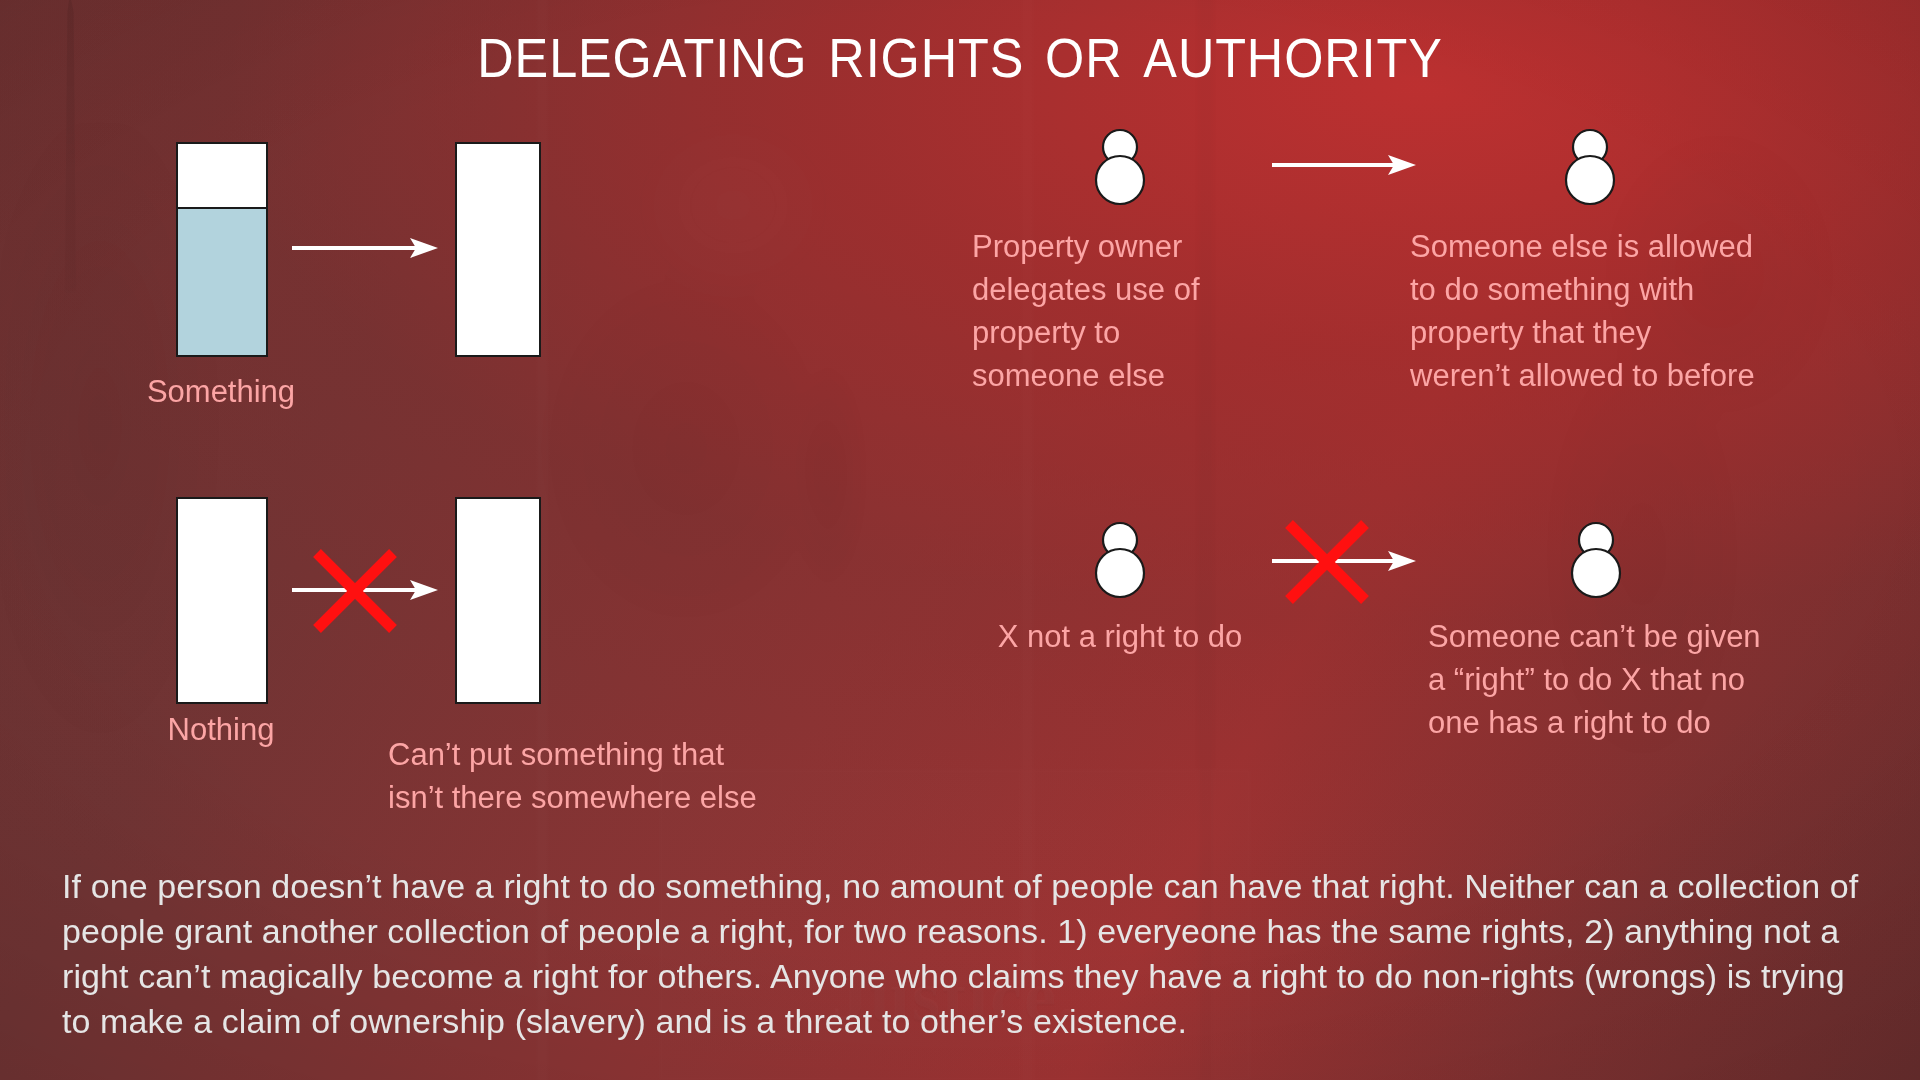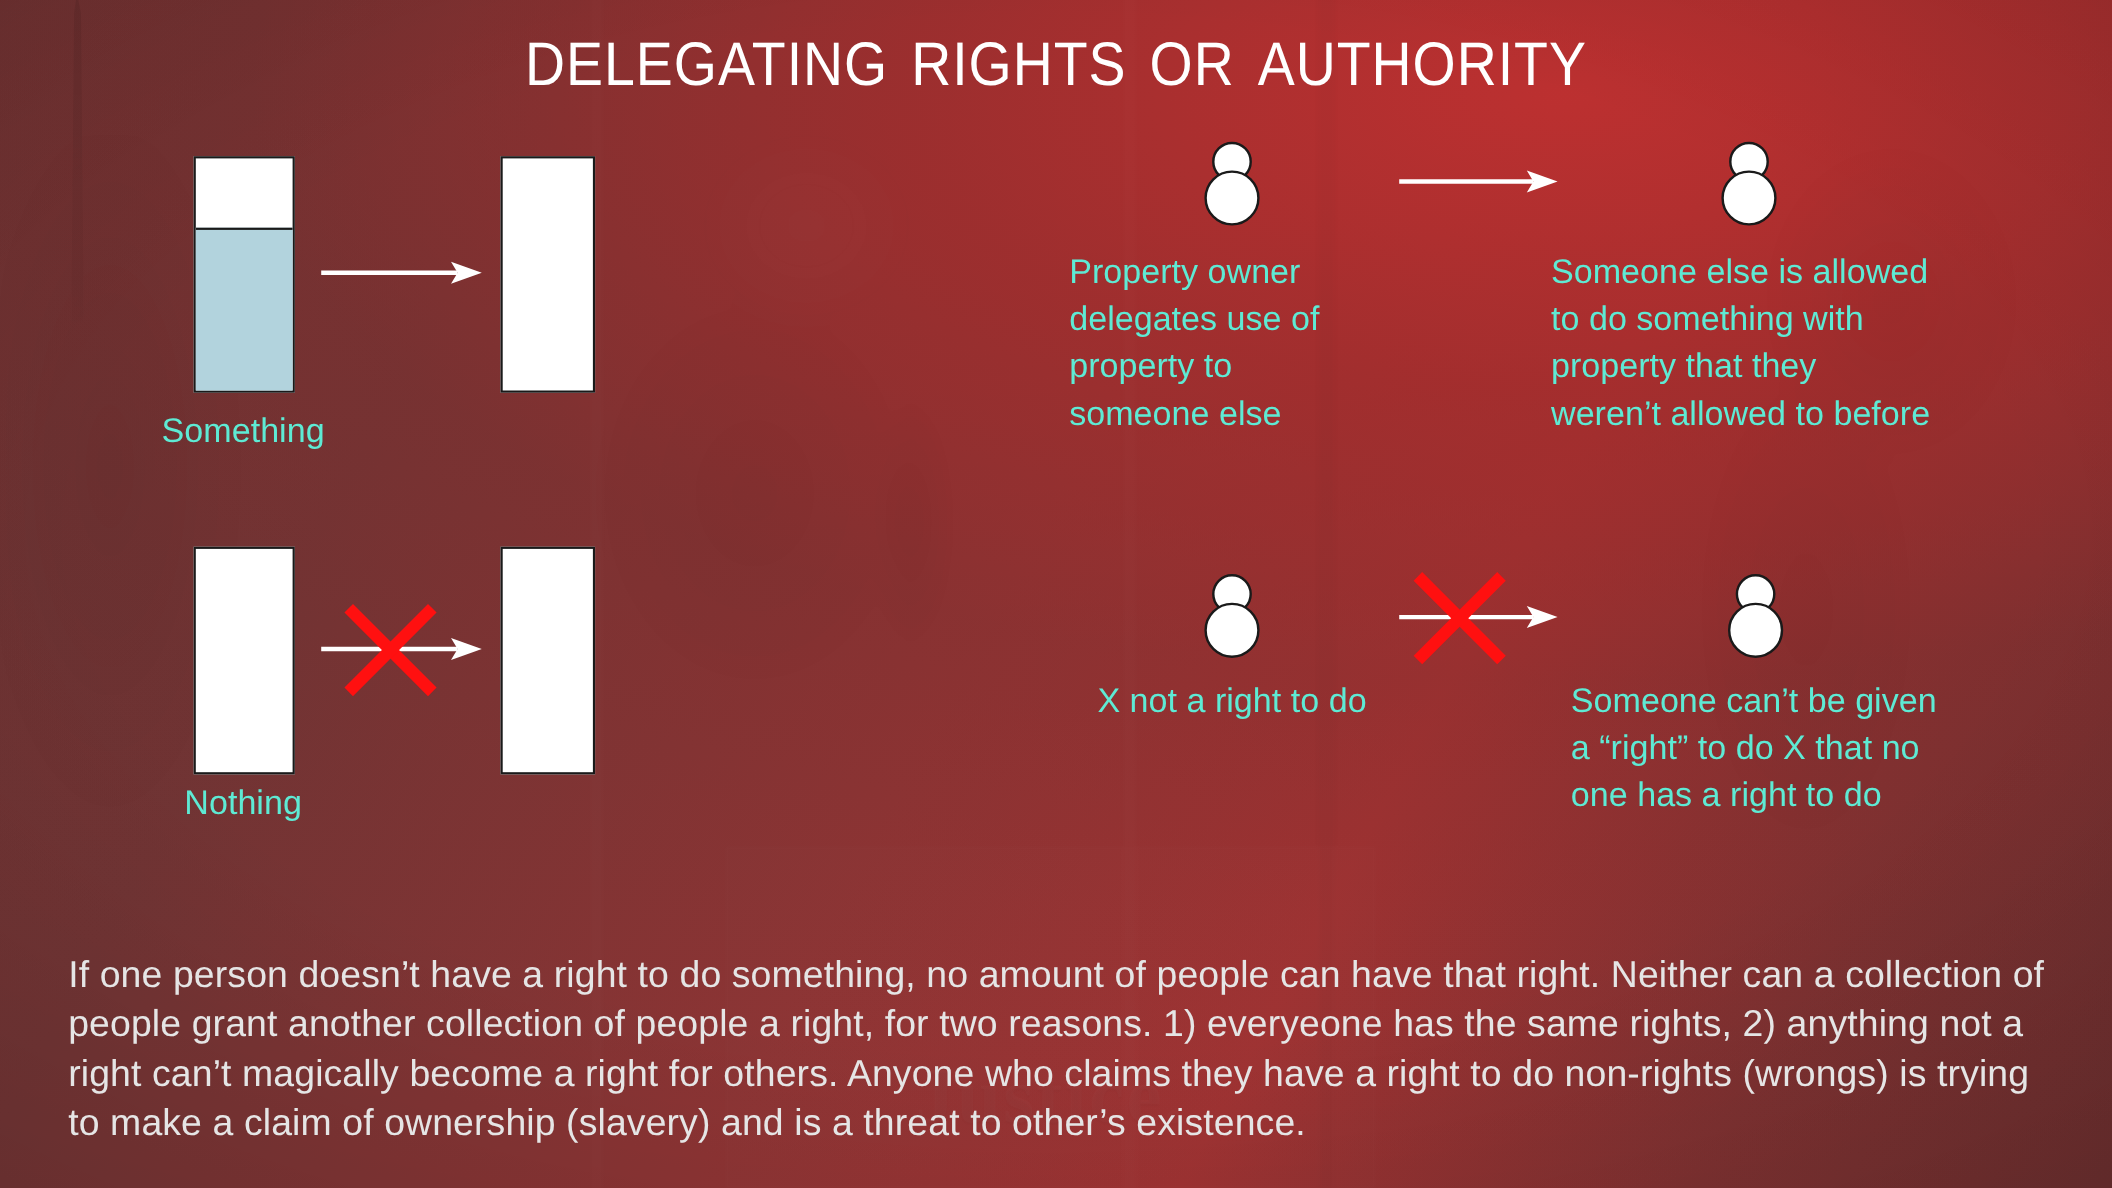--- a/index.html
+++ b/index.html
@@ -183,21 +183,21 @@
   }
   .xmark svg { display: block; }
 
   .person {
     position: absolute;
   }
   .person svg { display: block; overflow: visible; }
 
   .caption {
     position: absolute;
-    color: #5eead4;
+    color: #fca5a5;
     font-size: 31px;
     line-height: 43px;
     font-weight: normal;
     white-space: pre-line;
   }
   .caption.center { text-align: center; }
 
   .body-para {
     position: absolute;
     left: 62px;
@@ -292,20 +292,22 @@
       <svg width="90" height="90" viewBox="0 0 90 90">
         <line x1="7" y1="7" x2="83" y2="83" stroke="#ff1010" stroke-width="11" stroke-linecap="butt"></line>
         <line x1="83" y1="7" x2="7" y2="83" stroke="#ff1010" stroke-width="11" stroke-linecap="butt"></line>
       </svg>
     </div>
 
     <div class="box" style="left: 455px; top: 497px; width: 86px; height: 207px; border-color: rgb(26, 26, 26);"></div>
 
     <div class="caption center" style="left:96px; top:708px; width:250px;">Nothing</div>
 
+    <div class="caption" style="left:388px; top:733px; width:470px;">Can’t put something that
+isn’t there somewhere else</div>
 
     <div class="person" style="left:1092px; top:521px; width:56px; height:76px;">
       <svg width="56" height="76" viewBox="0 0 56 76">
         <circle cx="28" cy="19" r="17" fill="#ffffff" stroke="#1a1a1a" stroke-width="2.2"></circle>
         <circle cx="28" cy="52" r="24" fill="#ffffff" stroke="#1a1a1a" stroke-width="2.2"></circle>
       </svg>
     </div>
 
     <div class="arrow" style="left:1272px; top:548px; width:144px; height:26px;">
       <svg width="144" height="26" viewBox="0 0 144 26" fill="none">

